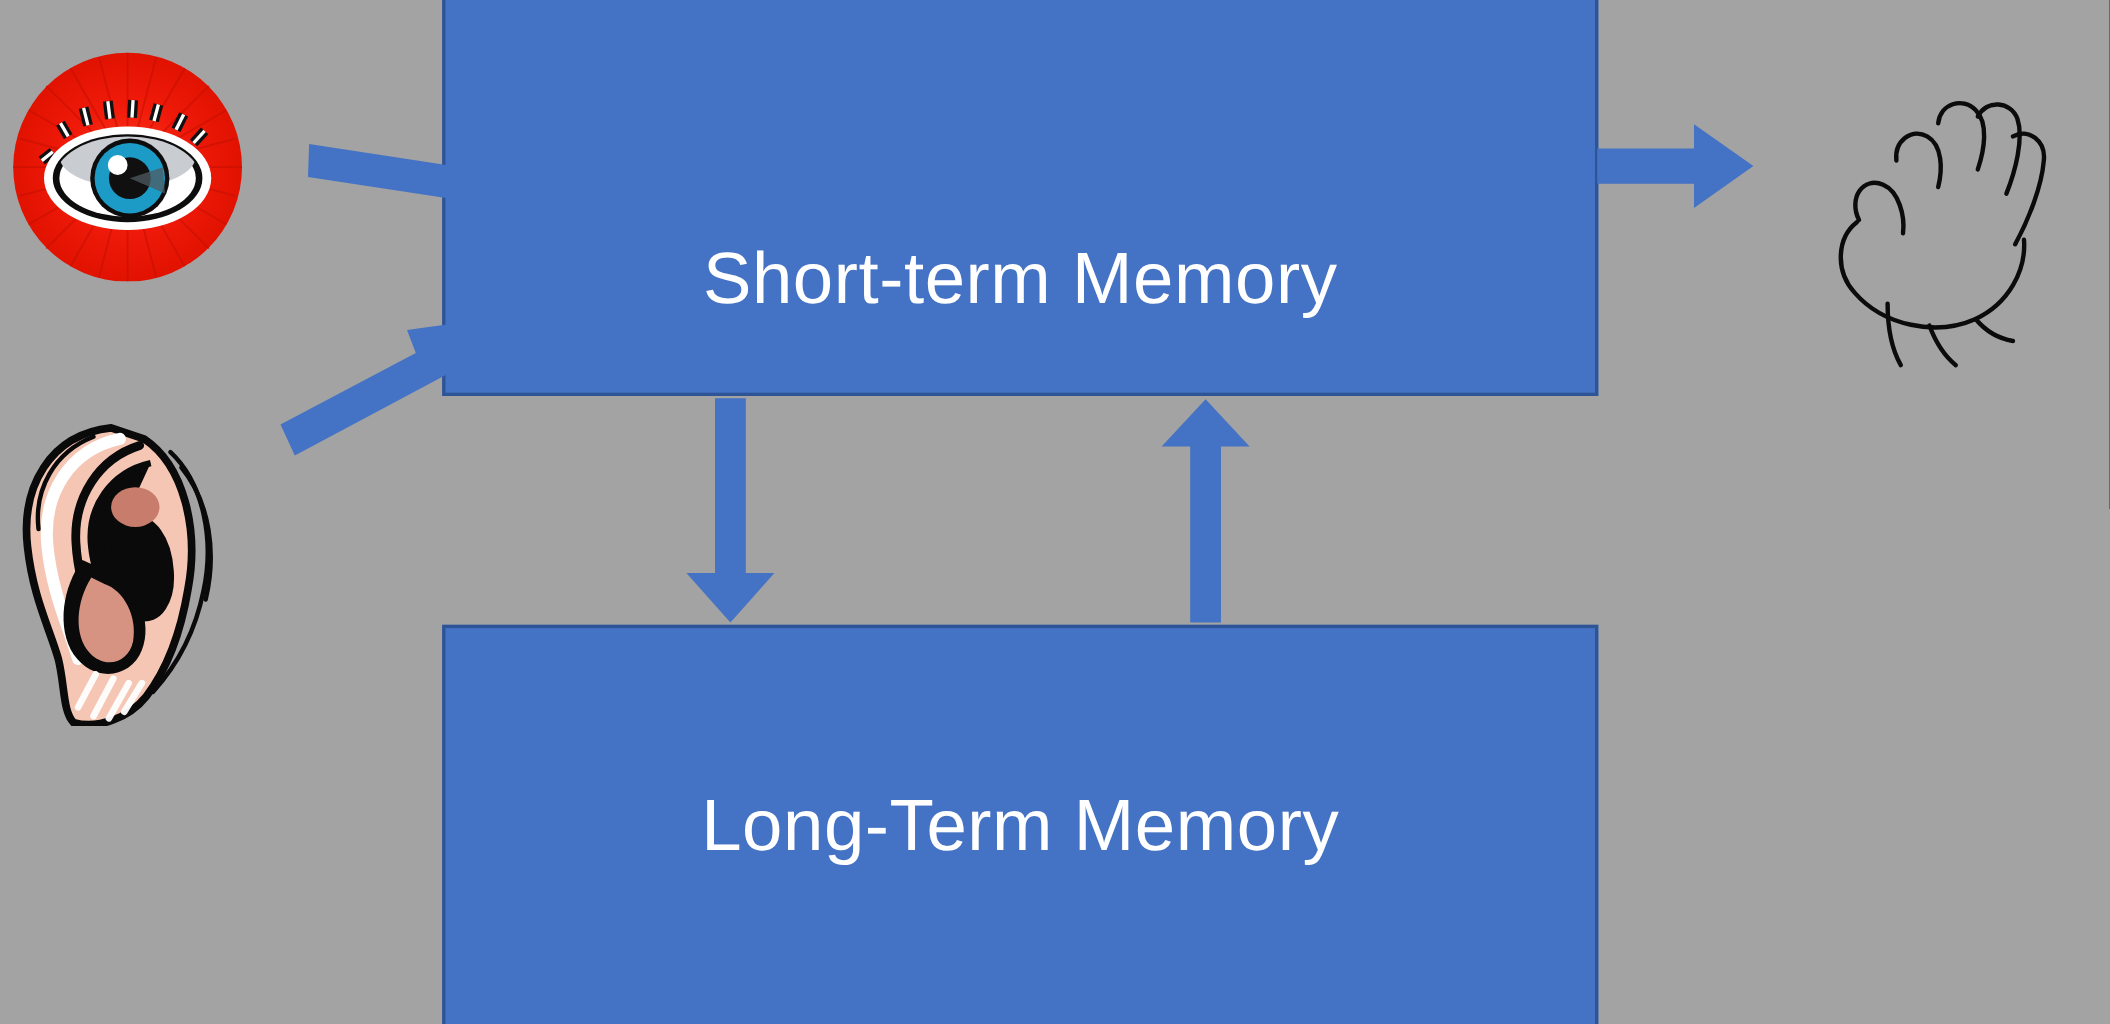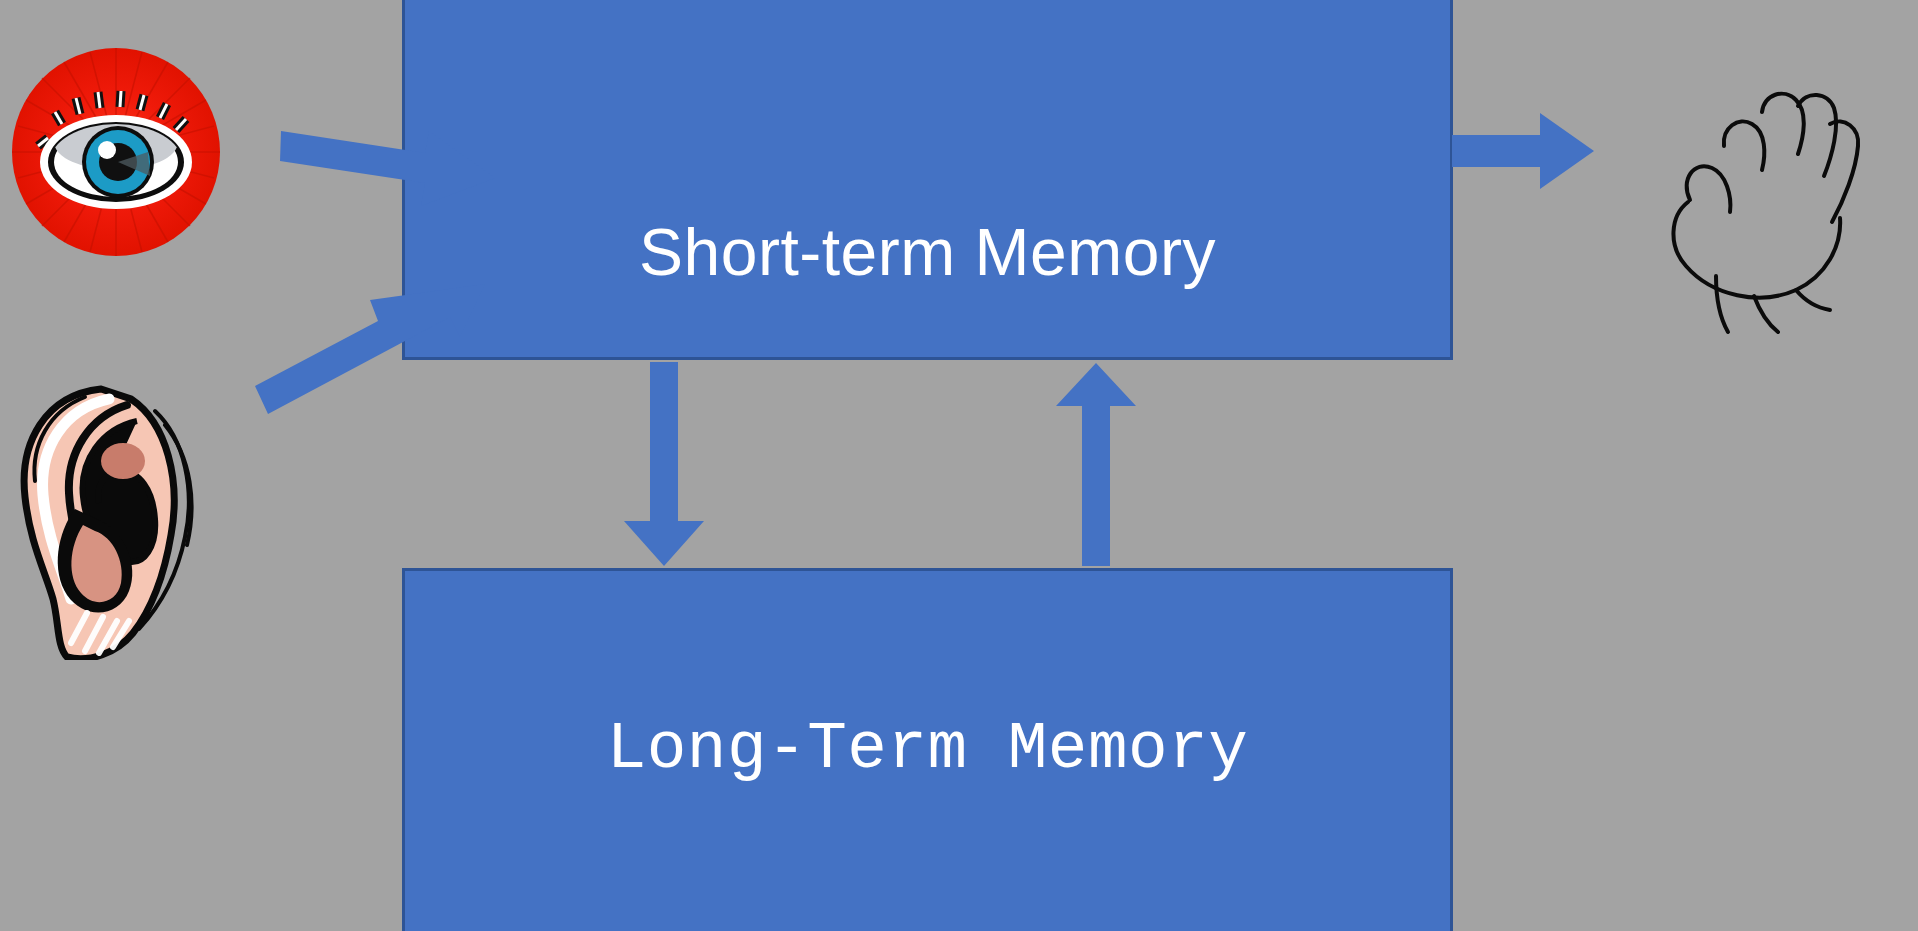--- a/index.html
+++ b/index.html
@@ -27,21 +27,21 @@
     white-space:nowrap;
     font-family:"Liberation Sans", sans-serif;
   }
 
   
   #stm-box{left:402px;top:-8px;width:1051px;height:368px;}
   #stm-box .box-label{position:relative;top:76px;}
 
   
   #ltm-box{left:402px;top:568px;width:1051px;height:380px;}
-  #ltm-box .box-label{position:relative;top:-8px;font-family:Liberation Mono, monospace;}
+  #ltm-box .box-label{position:relative;top:-8px;}
 
   
   #eye-icon{position:absolute;left:8px;top:40px;width:216px;height:216px;}
   #ear-icon{position:absolute;left:5px;top:385px;width:225px;height:275px;}
   #hand-icon{position:absolute;left:1620px;top:50px;width:300px;height:300px;opacity:1;}
 
   
   #arrow-layer{position:absolute;left:0;top:0;width:1918px;height:931px;pointer-events:none;}
 
   .arrow-shape{fill:#4472C4;}

